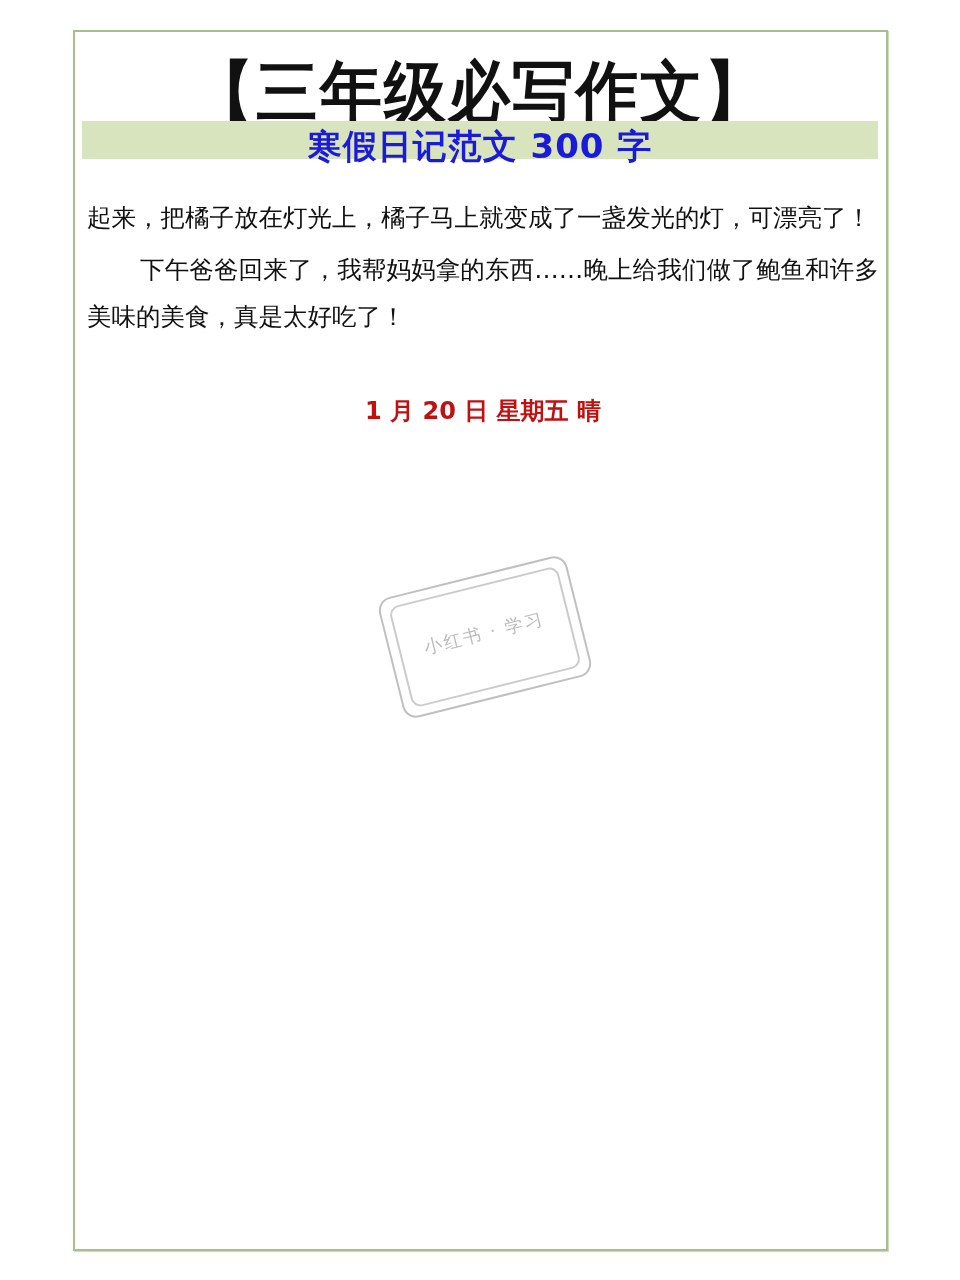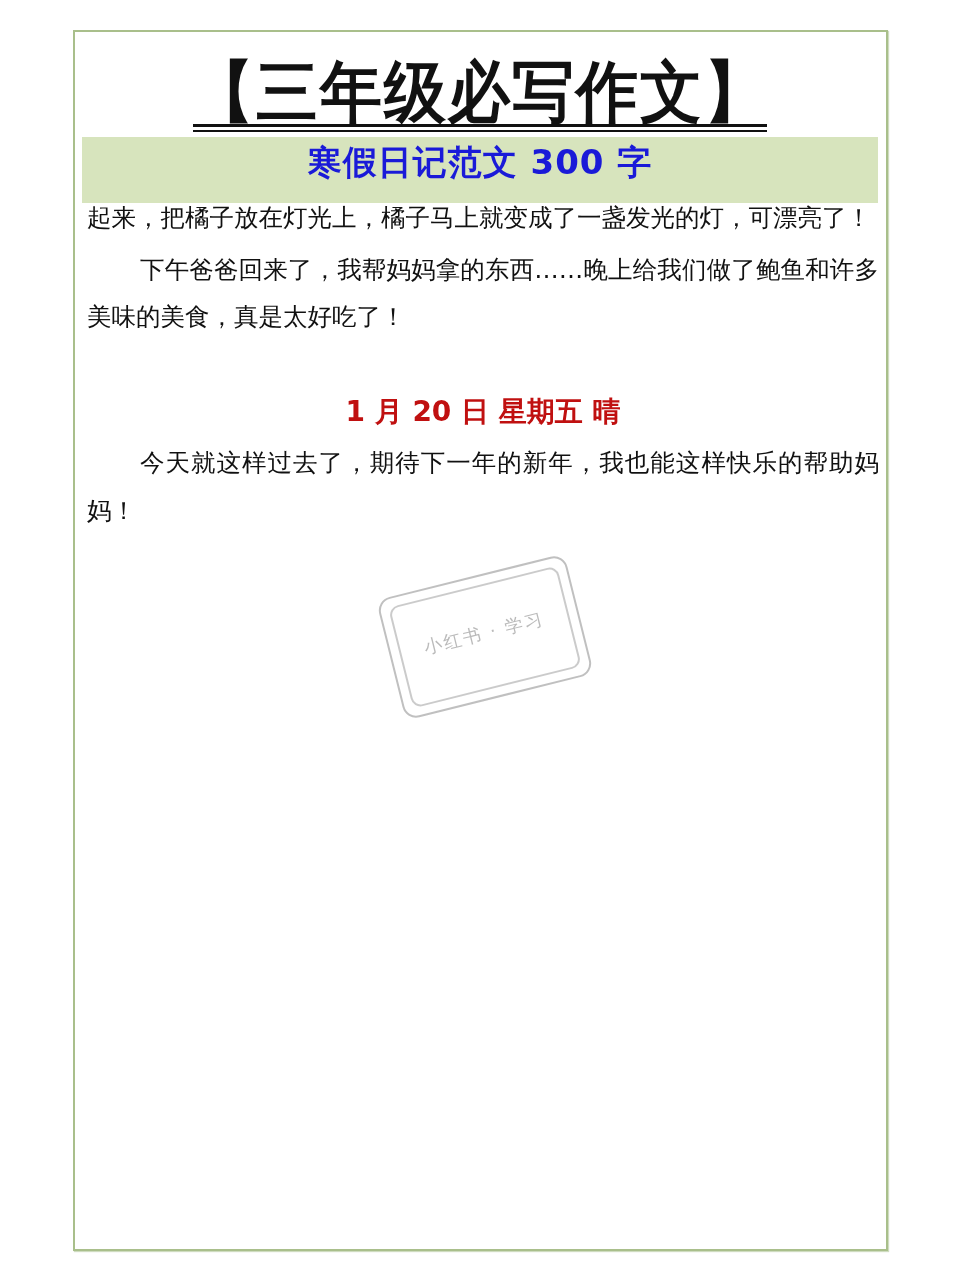--- a/index.html
+++ b/index.html
@@ -6,29 +6,29 @@
   body { width: 960px; height: 1280px; position: relative; overflow: hidden;
          font-family: "DejaVu Sans", "Liberation Sans", sans-serif; }
   .frame { position: absolute; left: 73px; top: 30px; width: 811px; height: 1217px;
            border: 2px solid #a9bf8b; box-shadow: 1px 1px 1px #cfdcc0; }
   .title { position: absolute; left: 0; top: 58px; width: 960px; text-align: center;
            font-size: 62px; font-weight: bold; color: #111; letter-spacing: 2px; line-height: 68px;
            transform: scaleY(1.08); }
   .title-rule { position: absolute; left: 193px; width: 574px; background: #111; }
   .rule1 { top: 124px; height: 3px; }
   .rule2 { top: 130px; height: 2px; }
-  .banner { position: absolute; left: 82px; top: 137px; width: 796px; height: 66px;
+  .banner { position: absolute; left: 82px; top: 121px; width: 796px; height: 38px;
             background: #d7e4bd; text-align: center; }
   .banner span { font-size: 34px; font-weight: bold; color: #1a1ad8; line-height: 50px; letter-spacing: 1px; }
   .body-text { position: absolute; left: 83px; top: 190px; width: 800px;
                font-size: 24.5px; color: #111; line-height: 47.6px; }
   .body-text p { margin: 4px; text-align: justify; }
   .indent { text-indent: 53px; }
   .date-line { text-align: center !important; color: #c01010; font-weight: bold;
-               font-size: 28px; margin-top: 47px !important; }
+               font-size: 24px; margin-top: 47px !important; }
   .watermark { position: absolute; left: 388px; top: 575px; width: 190px; height: 120px;
                border: 2px solid rgba(140,140,140,0.55); border-radius: 14px;
                transform: rotate(-14deg); pointer-events: none; }
   .watermark::before { content: ""; position: absolute; left: 8px; top: 8px; right: 8px; bottom: 8px;
                border: 2px solid rgba(140,140,140,0.45); border-radius: 10px; }
   .watermark span { position: absolute; left: 0; right: 0; top: 44px; text-align: center;
                font-size: 18px; color: rgba(130,130,130,0.55); letter-spacing: 2px; }
 </style>
 </head>
 <body>
@@ -40,18 +40,17 @@
 <div class="title-rule rule2"></div>
 
 <div class="banner">
   <span>寒假日记范文 300 字</span>
 </div>
 
 <div class="body-text">
   <p>起来，把橘子放在灯光上，橘子马上就变成了一盏发光的灯，可漂亮了！</p>
   <p class="indent">下午爸爸回来了，我帮妈妈拿的东西……晚上给我们做了鲍鱼和许多美味的美食，真是太好吃了！</p>
   <p class="date-line">1 月 20 日 星期五 晴</p>
-  <p class="indent">今天就这样过去了，期待下一年的新年，我也能这样快乐的帮助妈妈！</p>
 </div>
 
 <div class="watermark">
   <span>小红书 · 学习</span>
 </div>
 
 </body></html>

